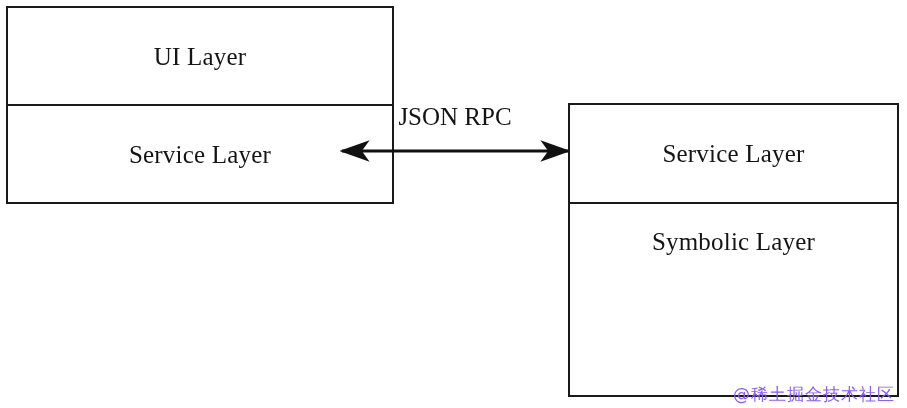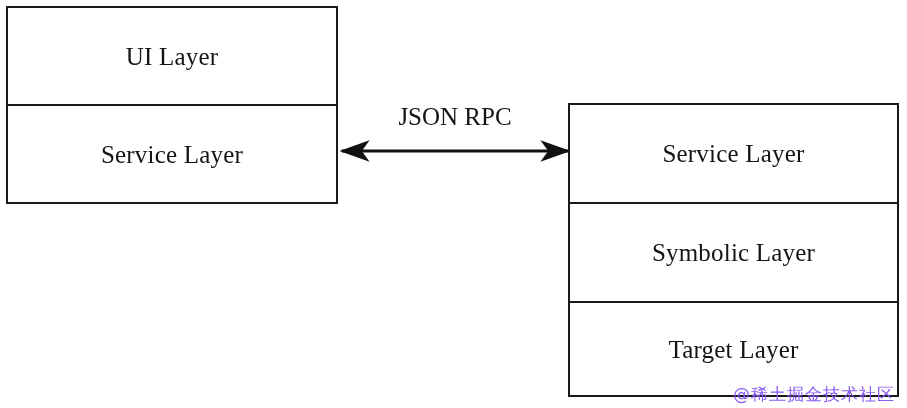--- a/index.html
+++ b/index.html
@@ -21,21 +21,21 @@
     position: absolute;
     box-sizing: border-box;
     border: 2.5px solid #1a1a1a;
     background: #ffffff;
     display: flex;
     flex-direction: column;
   }
   #left-stack {
     left: 6px;
     top: 6px;
-    width: 332px;
+    width: 388px;
     height: 198px;
   }
   #right-stack {
     left: 568px;
     top: 103px;
     width: 331px;
     height: 294px;
   }
 
   .layer-box {
@@ -56,21 +56,21 @@
     letter-spacing: 0.2px;
     white-space: nowrap;
   }
 
   
   #left-layer-0 { height: 96px; }
   #left-layer-1 { flex: 1 1 auto; }
 
   
   #right-layer-0 { height: 97px; }
-  #right-layer-1 { height: 99px; }
+  #right-layer-1 { height: 76px; }
   #right-layer-2 { flex: 1 1 auto; }
 
   
   #connector {
     position: absolute;
     left: 340px;
     top: 104px;
     width: 226px;
     height: 62px;
   }
@@ -138,20 +138,17 @@
     </svg>
   </div>
 
   <div class="stack" id="right-stack">
     <div class="layer-box" id="right-layer-0">
       <span class="layer-label">Service Layer</span>
     </div>
     <div class="layer-box" id="right-layer-1">
       <span class="layer-label">Symbolic Layer</span>
     </div>
-    <div class="layer-box" id="right-layer-2">
-      <span class="layer-label">Target Layer</span>
-    </div>
   </div>
 
   <div id="watermark">@稀土掘金技术社区</div>
 
 </div>
 
 </body></html>

